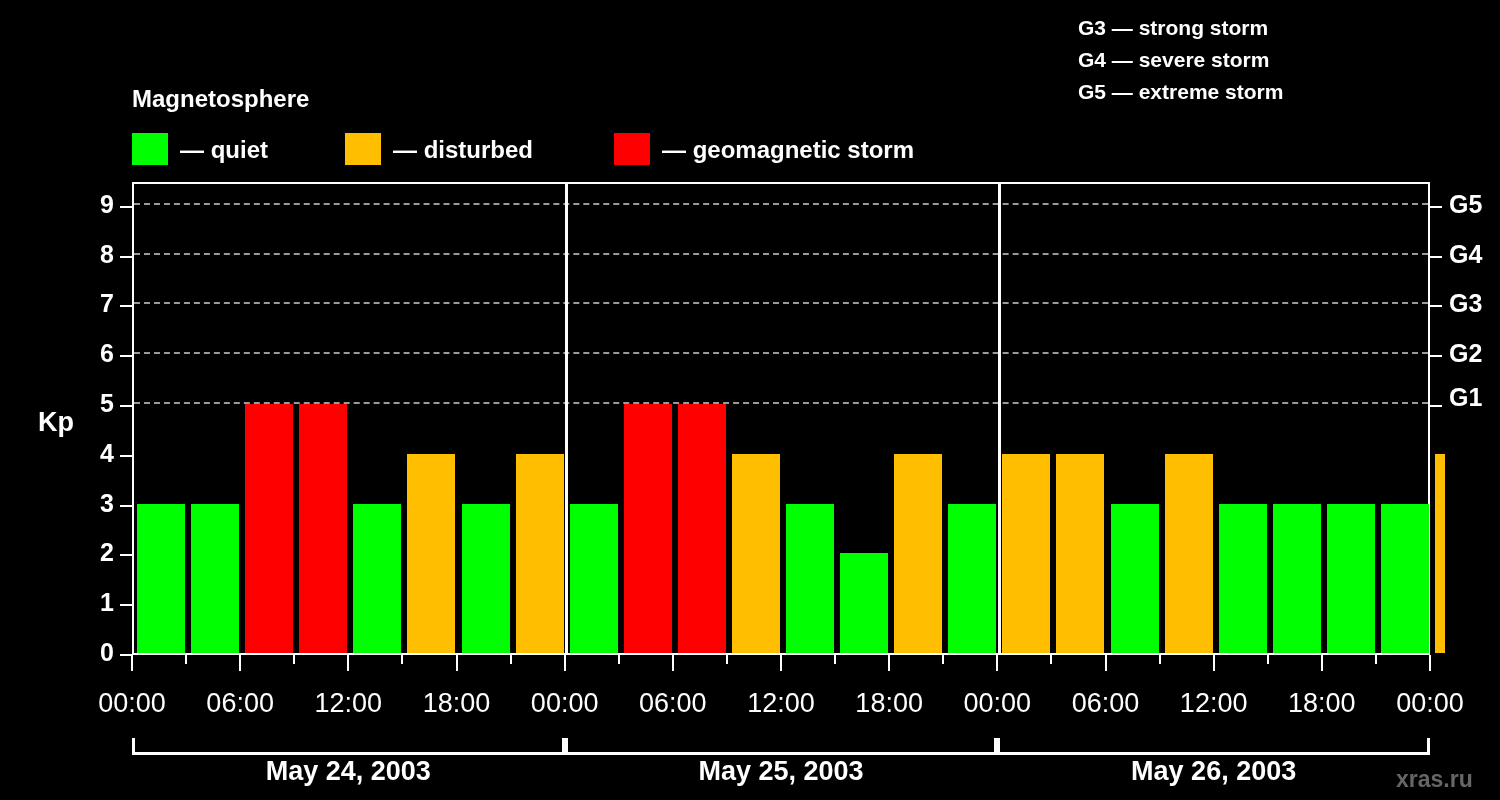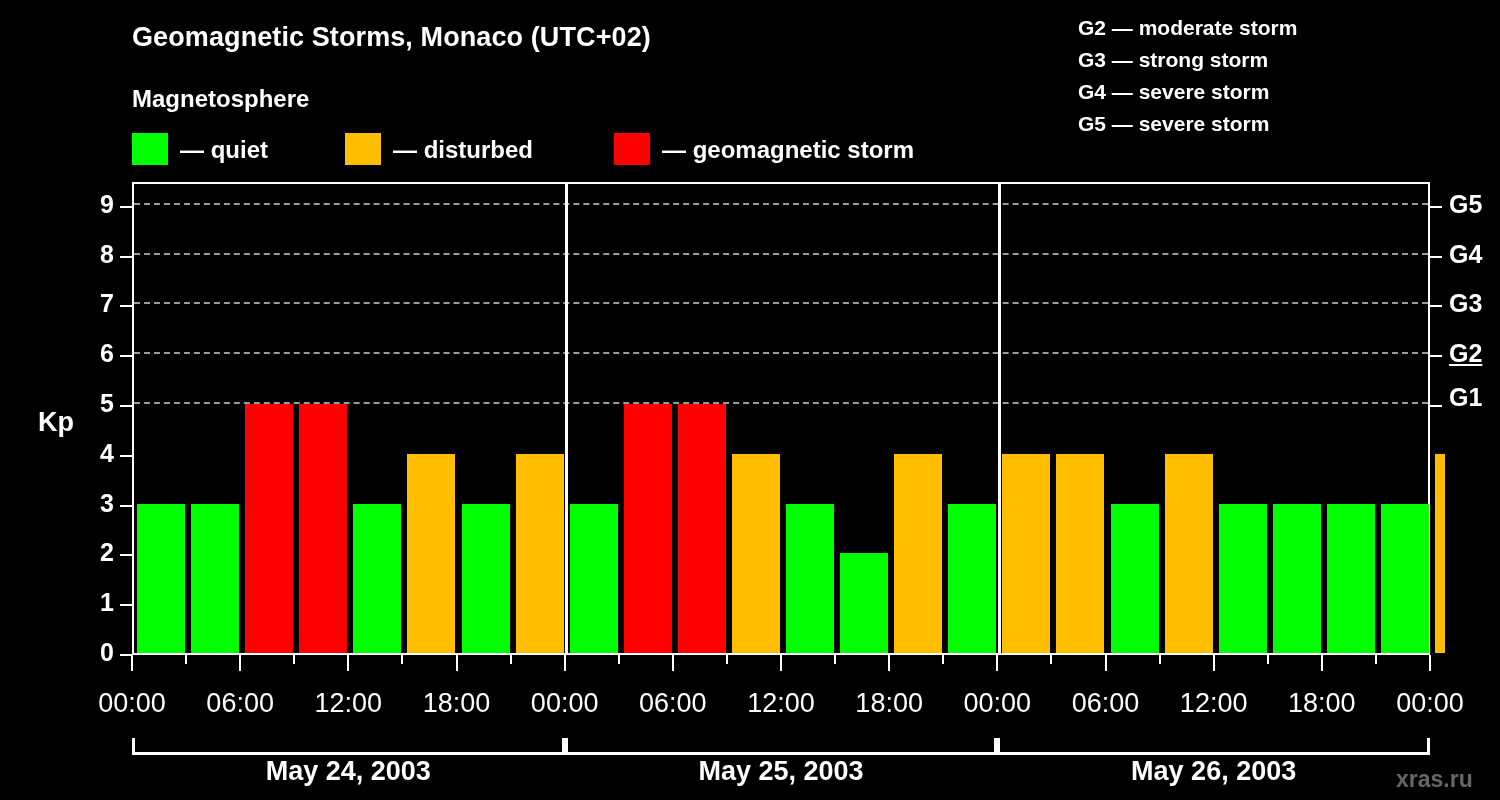--- a/index.html
+++ b/index.html
@@ -47,43 +47,41 @@
   .bracket .btickR{position:absolute;right:0;top:0;width:3px;height:17px;background:#fff;}
   .datelabel{position:absolute;top:756px;font-size:27px;font-weight:bold;text-align:center;}
 
   #watermark{position:absolute;left:1396px;top:766px;font-size:23px;font-weight:bold;color:#666;text-align:right;}
 </style>
 </head>
 <body>
 
 <div id="root">
 
-  <div class="abs" id="title">Geomagnetic Storms, Monaco (UTC+02)</div>
   <div class="abs" id="subtitle">Magnetosphere</div>
 
   <div id="legend">
       <div class="legend-row" style="left: 132px;">
         <span class="lg-swatch" style="background: rgb(0, 255, 0);"></span>
         <span class="lg-text">— quiet</span>
       </div>
       <div class="legend-row" style="left: 345px;">
         <span class="lg-swatch" style="background: rgb(255, 191, 0);"></span>
         <span class="lg-text">— disturbed</span>
       </div>
       <div class="legend-row" style="left: 614px;">
         <span class="lg-swatch" style="background: rgb(255, 0, 0);"></span>
         <span class="lg-text">— geomagnetic storm</span>
       </div>
     </div>
 
   <div id="gscale">
-      <div>G2 — moderate storm</div>
       <div>G3 — strong storm</div>
       <div>G4 — severe storm</div>
-      <div>G5 — severe storm</div>
+      <div>G5 — extreme storm</div>
     </div>
 
   <div id="kp-label">Kp</div>
 
   <div id="yaxis">
       <div class="ytick" style="top: 654px;"></div>
       <div class="ylabel" style="top: 638px;">0</div>
       <div class="ytick" style="top: 604.211px;"></div>
       <div class="ylabel" style="top: 588.211px;">1</div>
       <div class="ytick" style="top: 554.421px;"></div>
@@ -100,21 +98,21 @@
       <div class="ylabel" style="top: 289.474px;">7</div>
       <div class="ytick" style="top: 255.684px;"></div>
       <div class="ylabel" style="top: 239.684px;">8</div>
       <div class="ytick" style="top: 205.895px;"></div>
       <div class="ylabel" style="top: 189.895px;">9</div>
     </div>
   <div id="gaxis">
       <div class="ytick-r" style="top: 405.053px;"></div>
       <div class="glabel" style="top: 383px;">G1</div>
       <div class="ytick-r" style="top: 355.263px;"></div>
-      <div class="glabel" style="top: 339.263px; text-decoration: underline;">G2</div>
+      <div class="glabel" style="top: 339.263px;">G2</div>
       <div class="ytick-r" style="top: 305.474px;"></div>
       <div class="glabel" style="top: 289.474px;">G3</div>
       <div class="ytick-r" style="top: 255.684px;"></div>
       <div class="glabel" style="top: 239.684px;">G4</div>
       <div class="ytick-r" style="top: 205.895px;"></div>
       <div class="glabel" style="top: 189.895px;">G5</div>
     </div>
 
   <div id="plot">
       <div class="gridline" style="bottom: 248.947px;"></div>

